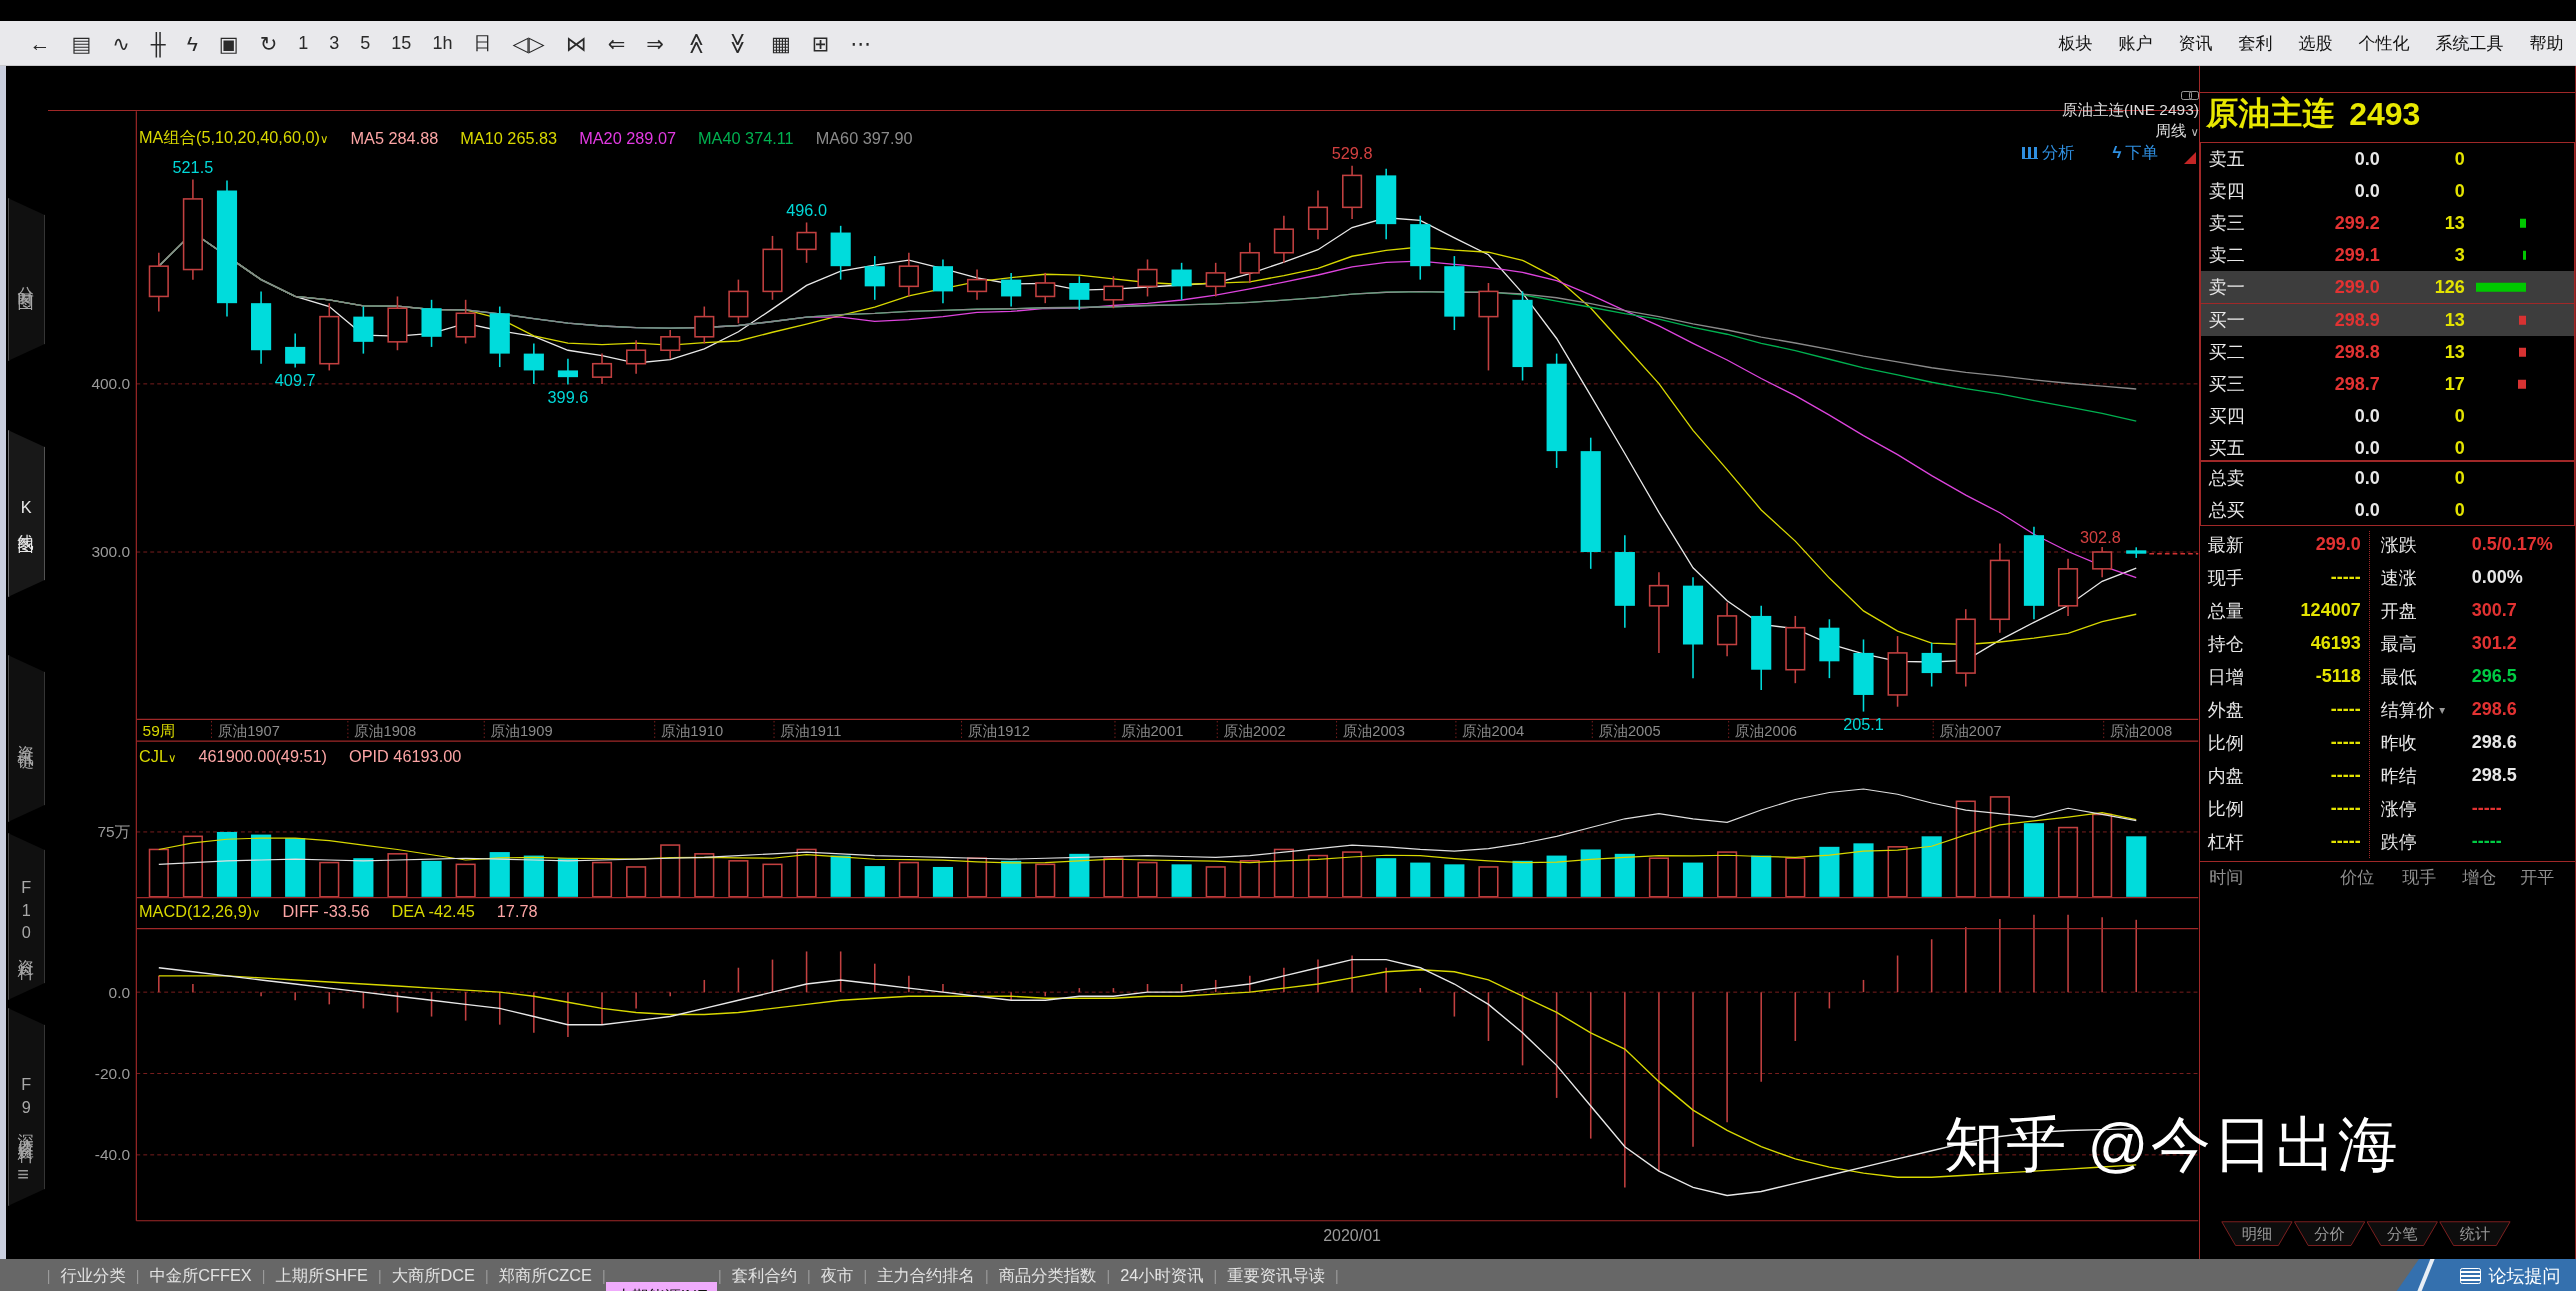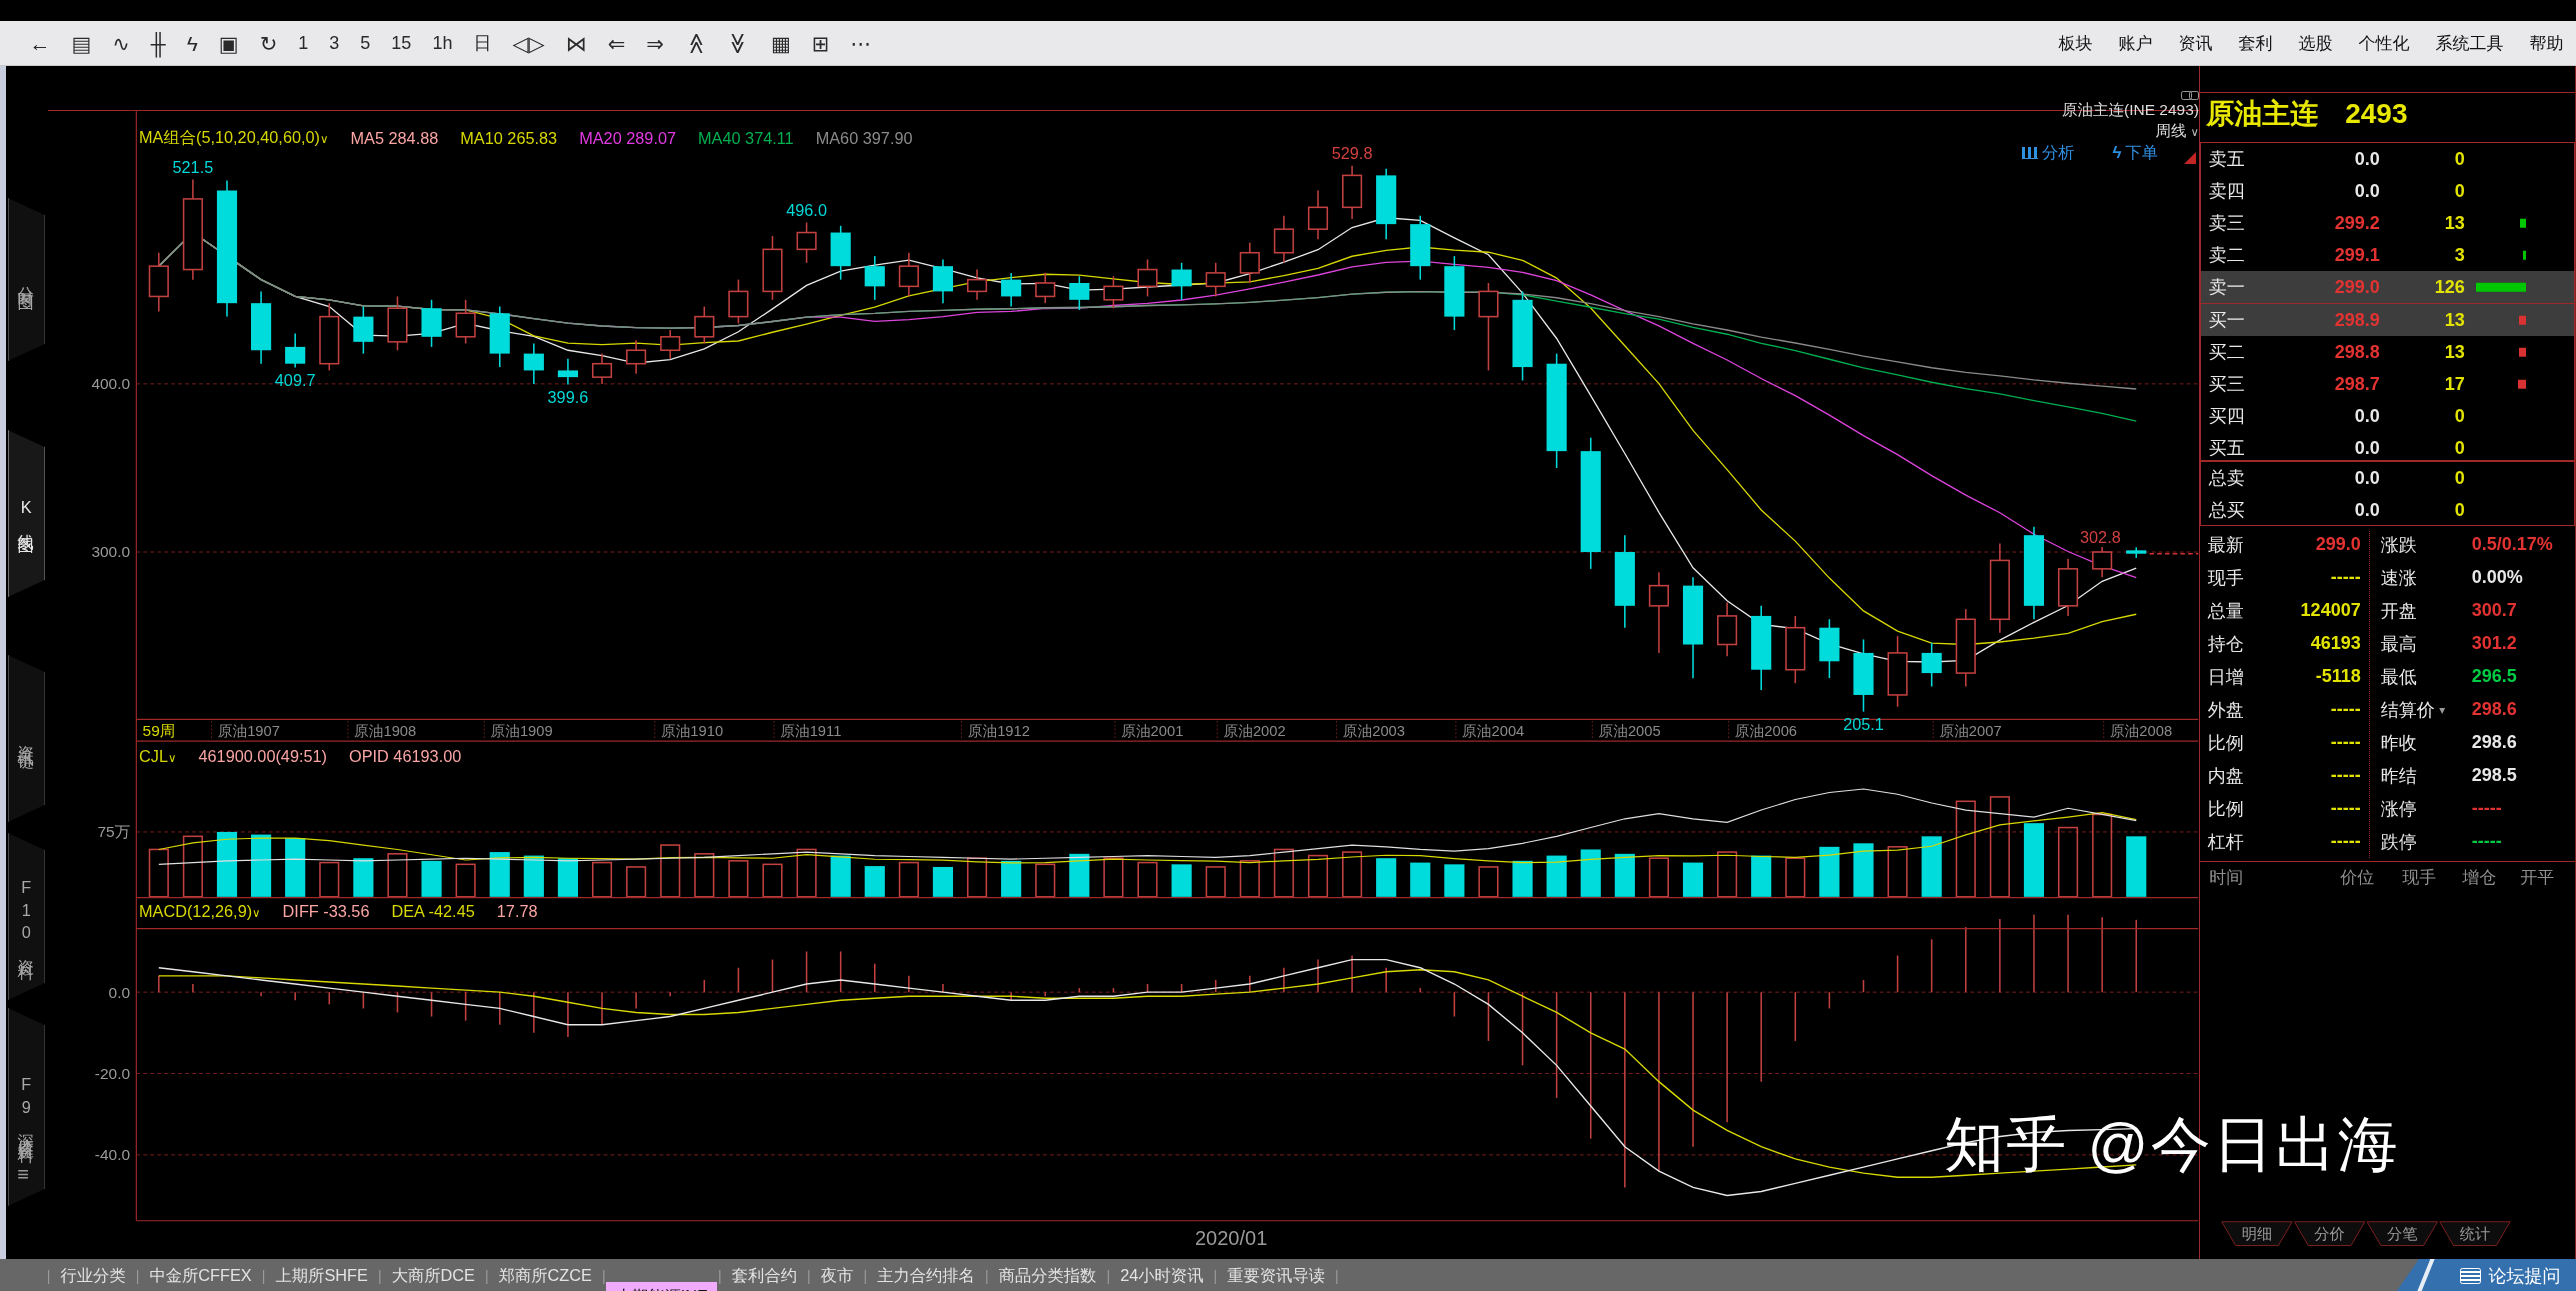--- a/index.html
+++ b/index.html
@@ -47,27 +47,27 @@
   .hright{margin-left:auto;display:flex;align-items:flex-end;gap:26px;margin-right:3.1px;color:#2f8fe0;font-size:16.3px;}
   .hbtn{display:inline-flex;align-items:center;gap:3.9px;padding-left:12px;}
   .bars-icon{display:inline-block;width:16.3px;height:11.6px;border-bottom:1.5px solid #2f8fe0;
              background:repeating-linear-gradient(90deg,#2f8fe0 0 3.1px,transparent 3.1px 6.2px);}
   .flash{color:#2f8fe0;font-size:17px;font-weight:bold;}
   .redtri{width:0;height:0;border-left:12.4px solid transparent;border-bottom:12.4px solid #c22525;margin-bottom:0;}
   .ind-bar{position:absolute;left:91px;height:20px;display:flex;gap:22px;align-items:center;font-size:16.3px;z-index:5;white-space:nowrap;}
   .c-y{color:#d8d800;}.c-w{color:#fca5a5;}.c-m{color:#e23ae2;}.c-g{color:#00b050;}.c-gr{color:#8a8a8a;}
   .c-y .caret{color:#d8d800;}
   #chart-svg{position:absolute;left:0;top:45px;}
-  .date-label{position:absolute;left:1147px;top:1161px;width:186px;text-align:left;color:#9a9a9a;font-size:20px;}
+  .date-label{position:absolute;left:1147px;top:1161px;width:186px;text-align:right;color:#9a9a9a;font-size:16px;}
   
   .quote-panel{position:absolute;left:2199px;top:0;width:377px;height:1193px;background:#000;
                border-left:0.8px solid #a02828;border-right:0.8px solid #8a2222;box-sizing:border-box;}
   .qtitle{position:absolute;left:0;top:26px;width:100%;height:43px;border-top:0.8px solid #a02828;
-          display:flex;align-items:center;gap:27px;padding-left:6.2px;box-sizing:border-box;
-          color:#e8e800;font-size:28px;font-weight:bold;text-align:right;}
+          display:flex;align-items:center;gap:15px;padding-left:6.2px;box-sizing:border-box;
+          color:#e8e800;font-size:32px;font-weight:bold;text-align:right;}
   .ladder{position:absolute;left:0;top:76px;width:100%;height:319px;border:0.8px solid #a02828;box-sizing:border-box;}
   .lrow{height:32px;display:flex;align-items:center;font-size:18px;}
   .lrow.hl{background:#3d3d3d;}
   .lrow.sell1{border-bottom:0.8px solid #a02828;}
   .ll{width:70px;padding-left:7.7px;color:#e8e8e8;}
   .lp{width:101px;text-align:right;font-weight:bold;}
   .lv{width:85px;text-align:right;color:#e3e300;font-weight:bold;}
   .lb{flex:1;position:relative;height:100%;}
   .lbar{position:absolute;right:48px;top:50%;transform:translateY(-50%);height:8.5px;display:block;}
   .totals{position:absolute;left:0;top:395px;width:100%;height:65px;border:0.8px solid #a02828;box-sizing:border-box;}

